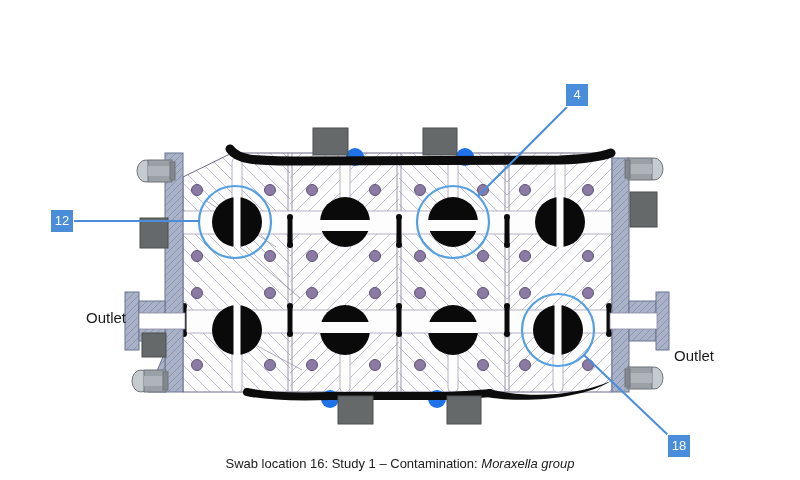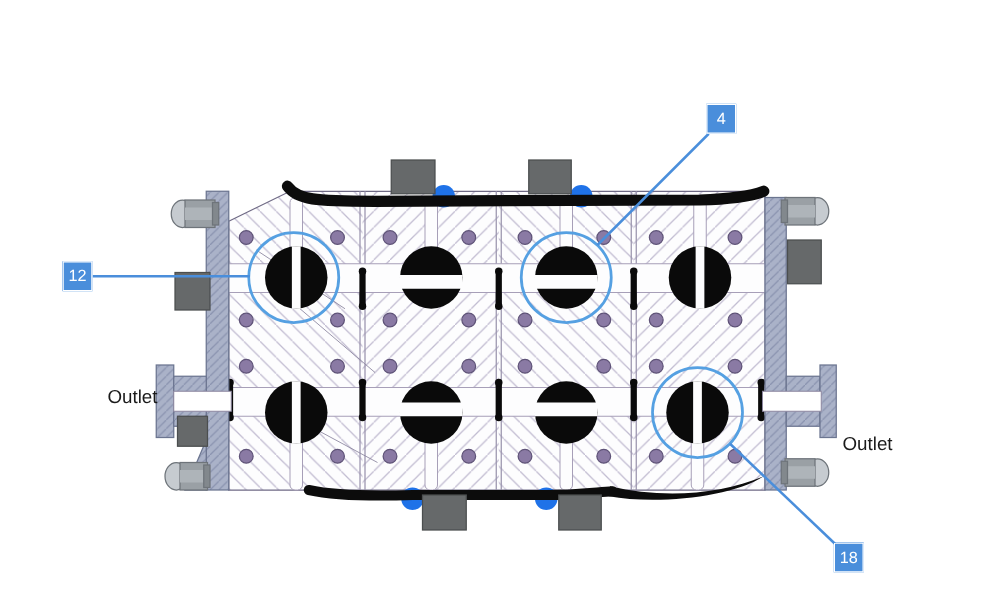--- a/index.html
+++ b/index.html
@@ -239,13 +239,16 @@
   </svg>
 
 
   <div class="callout" id="c16">12</div>
   <div class="callout" id="c17">4</div>
   <div class="callout" id="c18">18</div>
 
   <div class="port-label" id="inlet-label">Outlet</div>
   <div class="port-label" id="outlet-label">Outlet</div>
 
+  <div class="caption">
+    <span>Swab location 16: Study 1 – Contamination: </span><span class="em">Moraxella group</span>
+  </div>
 </div>
 
 </body></html>

